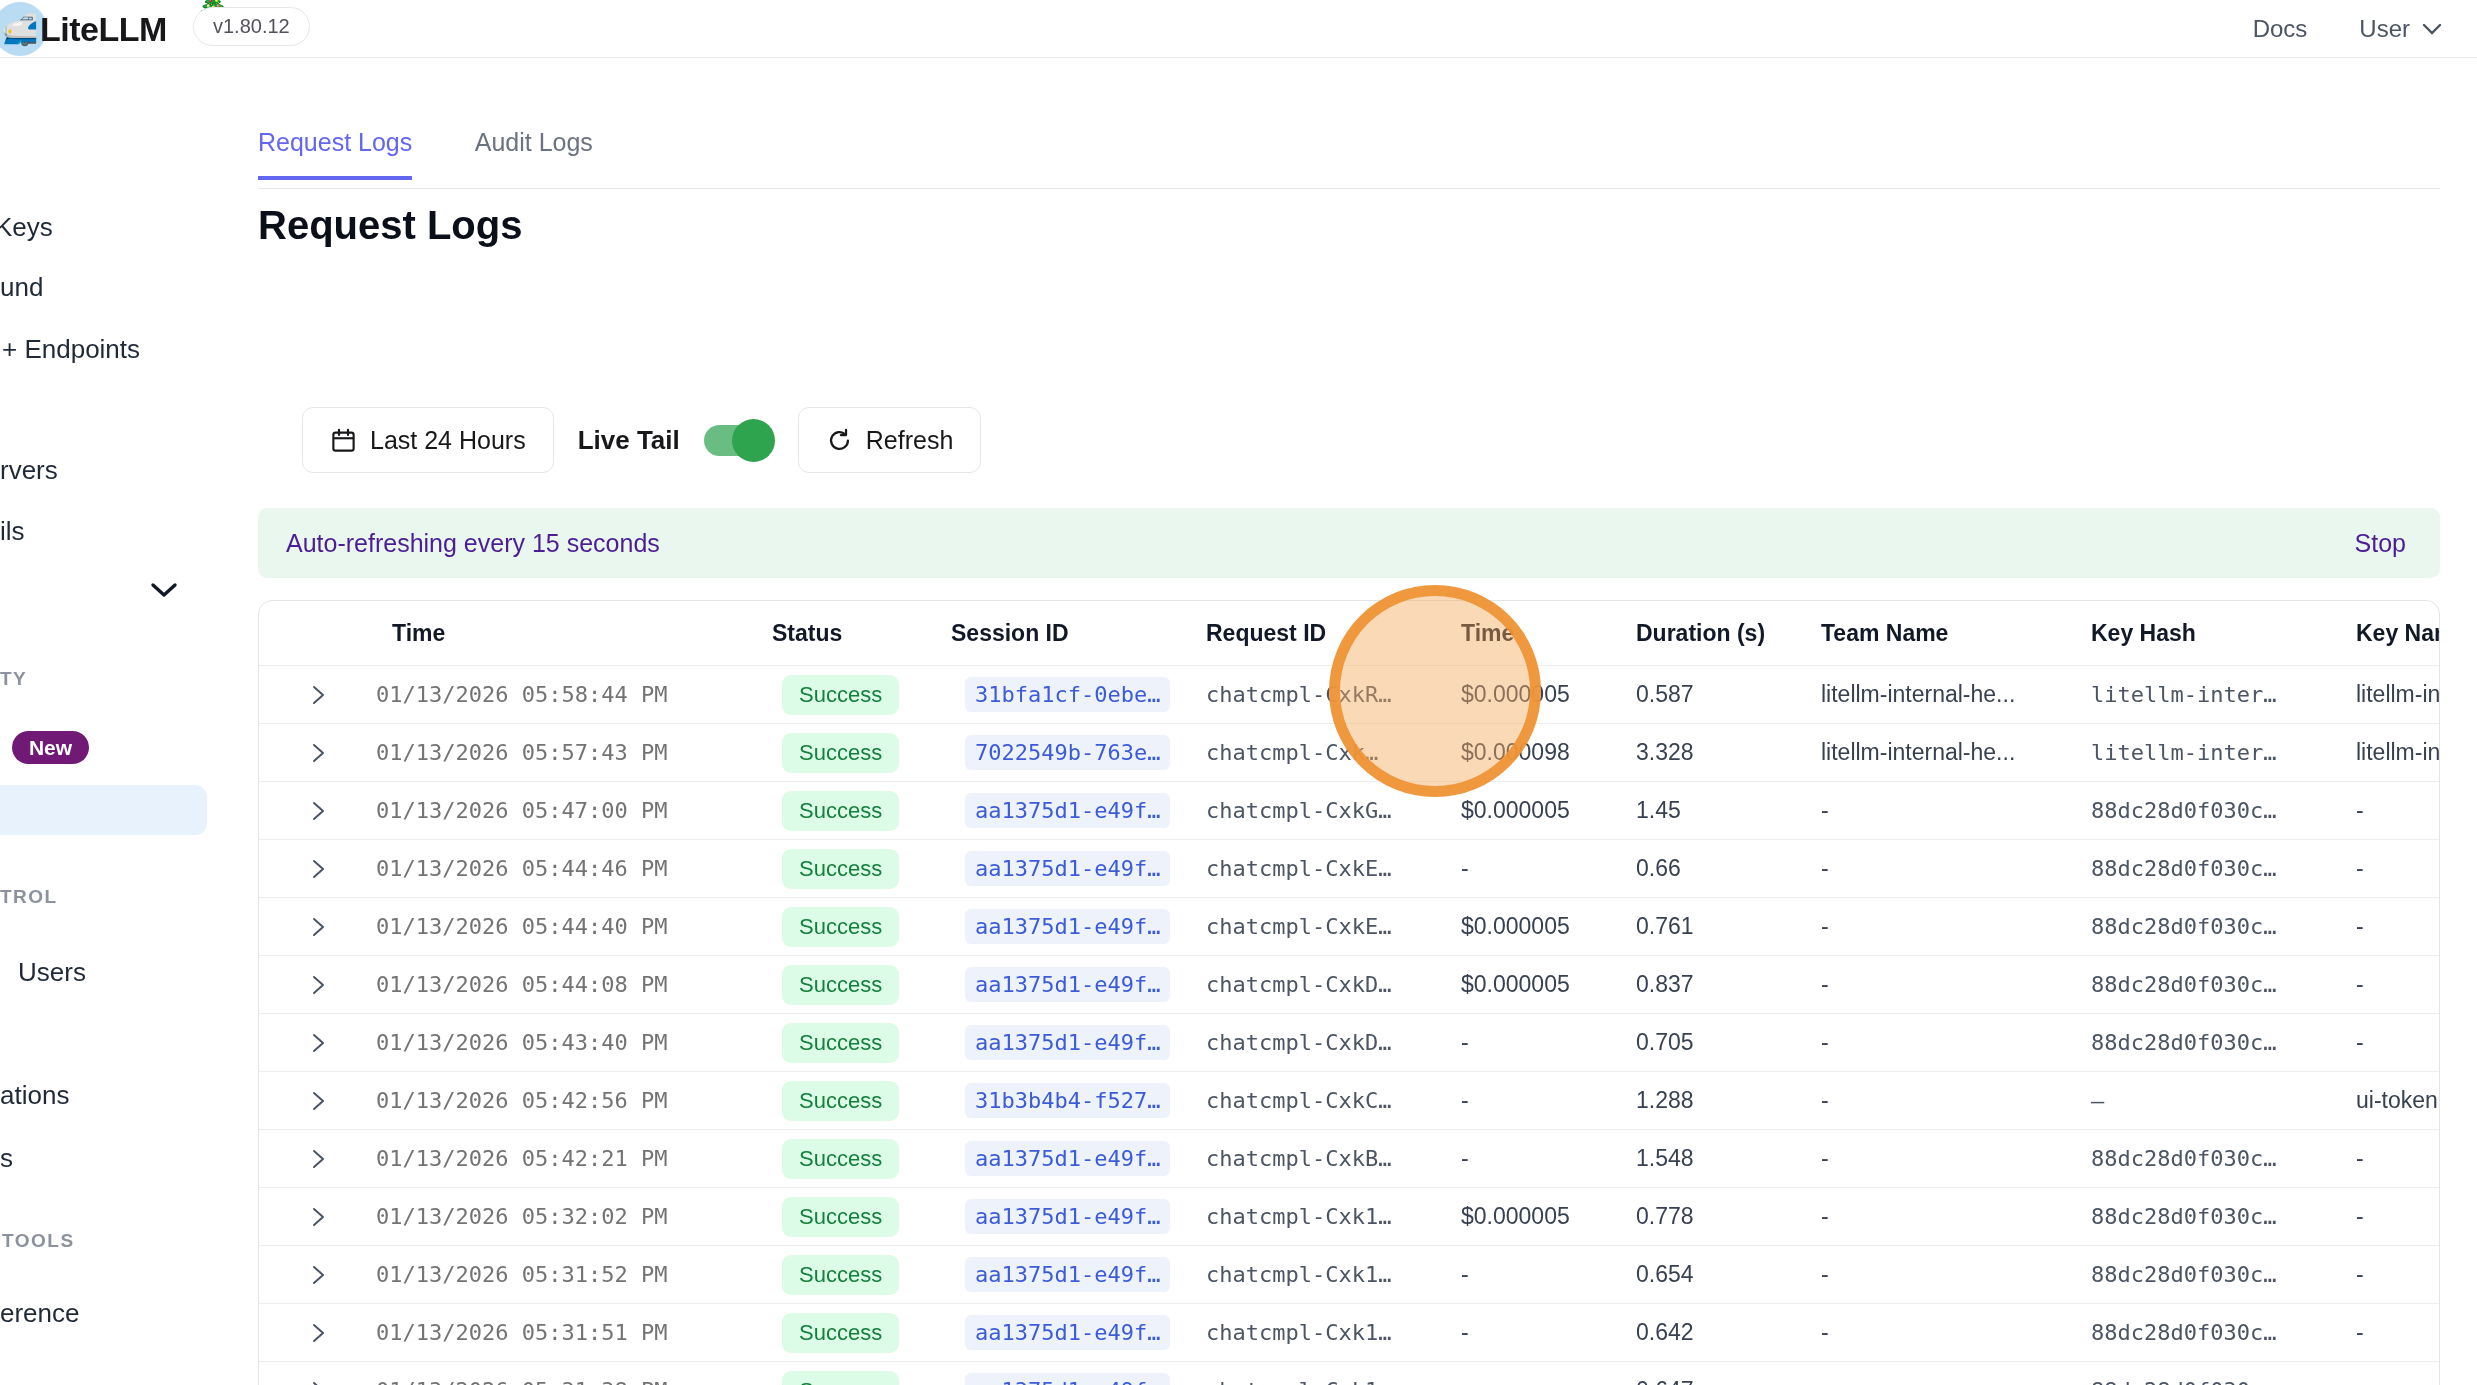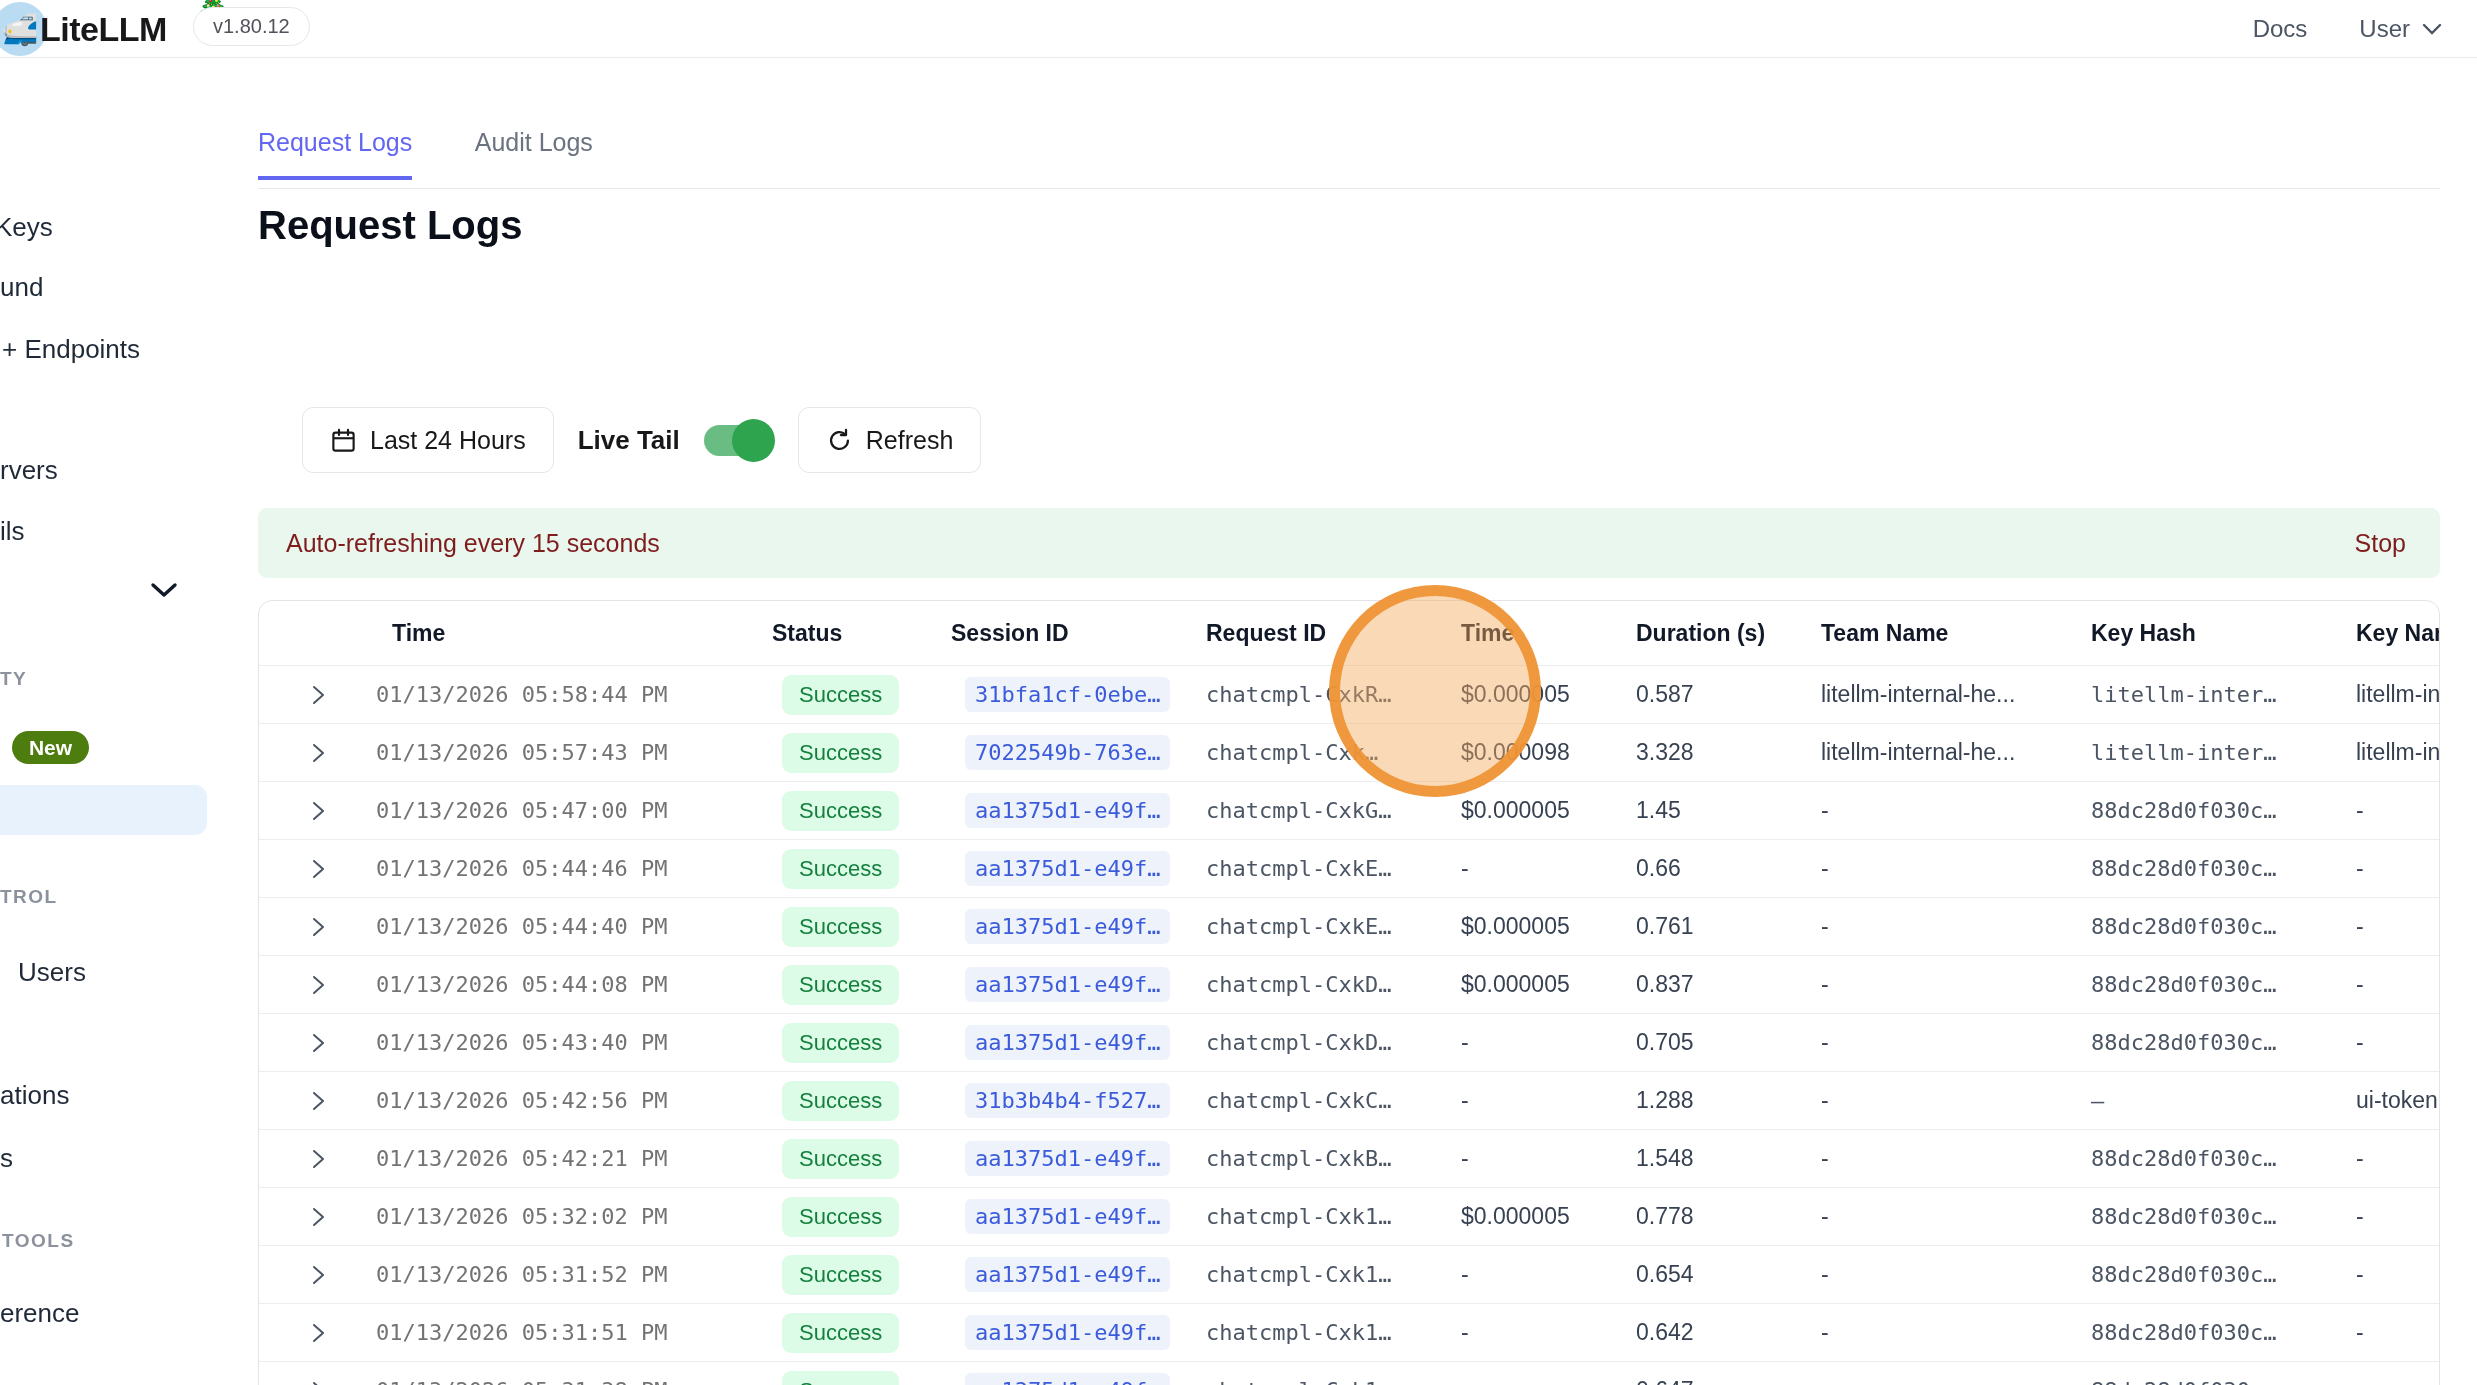--- a/index.html
+++ b/index.html
@@ -22,21 +22,21 @@
   
   .side-item { position:absolute; font-size:26px; color:#1f2937; white-space:nowrap; }
   .side-section { position:absolute; font-size:19px; font-weight:700; letter-spacing:1.5px; color:#8b929e; white-space:nowrap; }
   .frag-keys { left:-5px; top:212px; }
   .frag-playground { left:0; top:272px; }
   .frag-endpoints { left:2px; top:334px; }
   .frag-servers { left:0; top:455px; }
   .frag-guardrails { left:0; top:516px; }
   .side-chevron { position:absolute; left:150px; top:582px; }
   .frag-obs { left:0; top:668px; }
-  .new-badge { position:absolute; left:12px; top:731px; width:77px; height:33px; background:#4d7c0f; color:#fff; border-radius:17px; display:flex; align-items:center; justify-content:center; font-size:21px; font-weight:700; }
+  .new-badge { position:absolute; left:12px; top:731px; width:77px; height:33px; background:#701a75; color:#fff; border-radius:17px; display:flex; align-items:center; justify-content:center; font-size:21px; font-weight:700; }
   .side-selected { position:absolute; left:-14px; top:785px; width:221px; height:50px; background:#e8f2fc; border-radius:12px; }
   .frag-control { left:0; top:886px; }
   .frag-users { left:18px; top:957px; }
   .frag-orgs { left:0; top:1080px; }
   .frag-s { left:0; top:1143px; }
   .frag-tools { left:2px; top:1230px; }
   .frag-inference { left:0; top:1298px;text-align:center; }
 
   
   .tabs { position:absolute; left:258px; right:37px; top:128px; height:61px; border-bottom:1px solid #e5e7eb; }
@@ -60,21 +60,21 @@
   .toggle { position:relative; margin-left:24px; width:64px; height:31px; border-radius:16px; background:#69bd82; }
   .toggle-knob { position:absolute; right:-7px; top:-6px; width:43px; height:43px; border-radius:50%; background:#2ea44f; }
   .refresh { margin-left:30px; }
   .toolbar-right { margin-left:auto; display:flex; align-items:center; }
   .showing { font-size:24px; color:#1f2937; }
   .page-info { margin-left:48px; font-size:24px; color:#1f2937; }
   .pager-btn { height:56px; padding:0 28px; margin-left:14px; border:1px solid #ecedef; border-radius:10px; background:#fff; display:flex; align-items:center; font-size:24px; color:#9ca3af; }
   .prev { margin-left:48px; }
 
   
-  .banner { position:absolute; left:258px; right:37px; top:508px; height:70px; background:#e9f7ee; border-radius:9px; display:flex; align-items:center; font-size:25px; color:#7f1d1d; }
+  .banner { position:absolute; left:258px; right:37px; top:508px; height:70px; background:#e9f7ee; border-radius:9px; display:flex; align-items:center; font-size:25px; color:#4c1d95; }
   .banner-msg { padding-left:28px; }
   .banner-stop { margin-left:auto; padding-right:34px; }
 
   
   .table-card { position:absolute; left:258px; right:37px; top:600px; height:840px; background:#fff; border:1px solid #e4e4e7; border-radius:14px; overflow:hidden; }
   .trow { display:grid; grid-template-columns:105px 380px 195px 255px 255px 175px 185px 270px 265px minmax(0,1fr); align-items:center; height:58px; border-top:1px solid #ededf0; }
   .thead-row { height:64px; border-top:none; }
   .hcell { font-size:23px; font-weight:700; color:#111827; padding-left:12px; white-space:nowrap; overflow:hidden; }
   .h-time, .c-time { padding-left:28px; }
   .h-status { padding-left:28px; }

